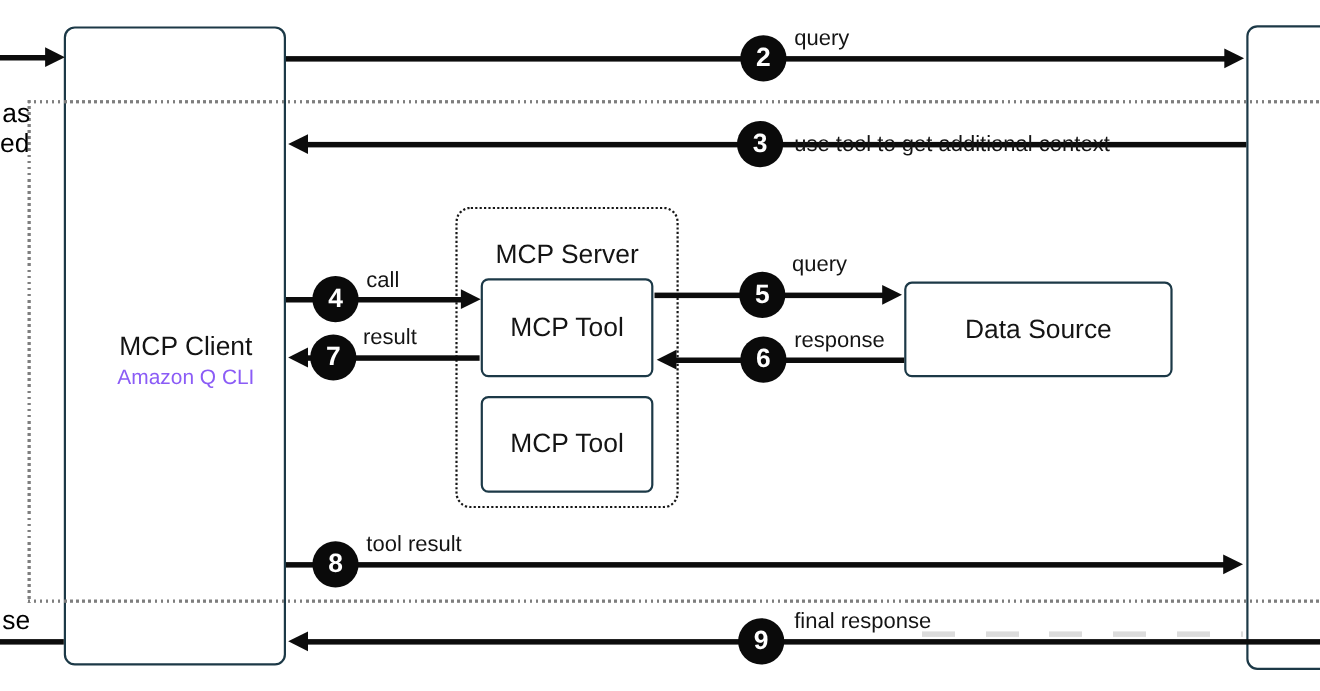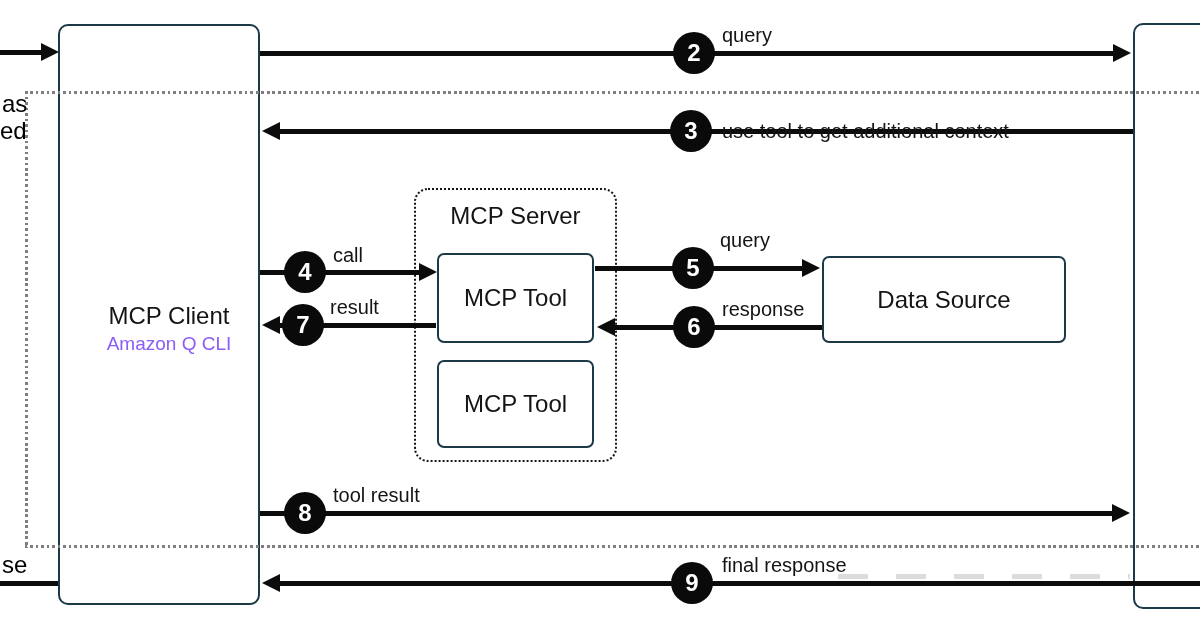--- a/index.html
+++ b/index.html
@@ -14,21 +14,21 @@
   }
   .client-inner{display:flex;flex-direction:column;align-items:center;transform:translateY(14px);}
   .node-title{font-size:24px;line-height:30px;color:#141414;white-space:nowrap;}
   .node-sub{font-size:19px;line-height:26px;color:#8b5cf6;white-space:nowrap;}
   .tool-box{border-width:2px;border-radius:7px;}
   .tool-box .node-title, .ds-box .node-title{font-size:24px;}
   .server-box{
     position:absolute;left:414px;top:188px;width:203px;height:274px;box-sizing:border-box;
     border:2.5px dotted #161616;border-radius:14px;z-index:2;background:transparent;
   }
-  .server-title{margin-top:12px;text-align:center;font-size:24px;color:#141414;}
+  .server-title{margin-top:28px;text-align:center;font-size:24px;color:#141414;}
   
   .dotline-h{position:absolute;height:2.5px;z-index:2;
     background:repeating-linear-gradient(90deg,#7e7e7e 0 2.5px,transparent 2.5px 5.5px);}
   .dotline-v{position:absolute;width:2.5px;z-index:2;
     background:repeating-linear-gradient(180deg,#7e7e7e 0 2.5px,transparent 2.5px 5.5px);}
   
   .line-h{position:absolute;height:5px;background:#0c0c0c;z-index:5;}
   .head-r{position:absolute;width:0;height:0;z-index:5;
     border-top:9.5px solid transparent;border-bottom:9.5px solid transparent;border-left:18px solid #0c0c0c;}
   .head-l{position:absolute;width:0;height:0;z-index:5;

